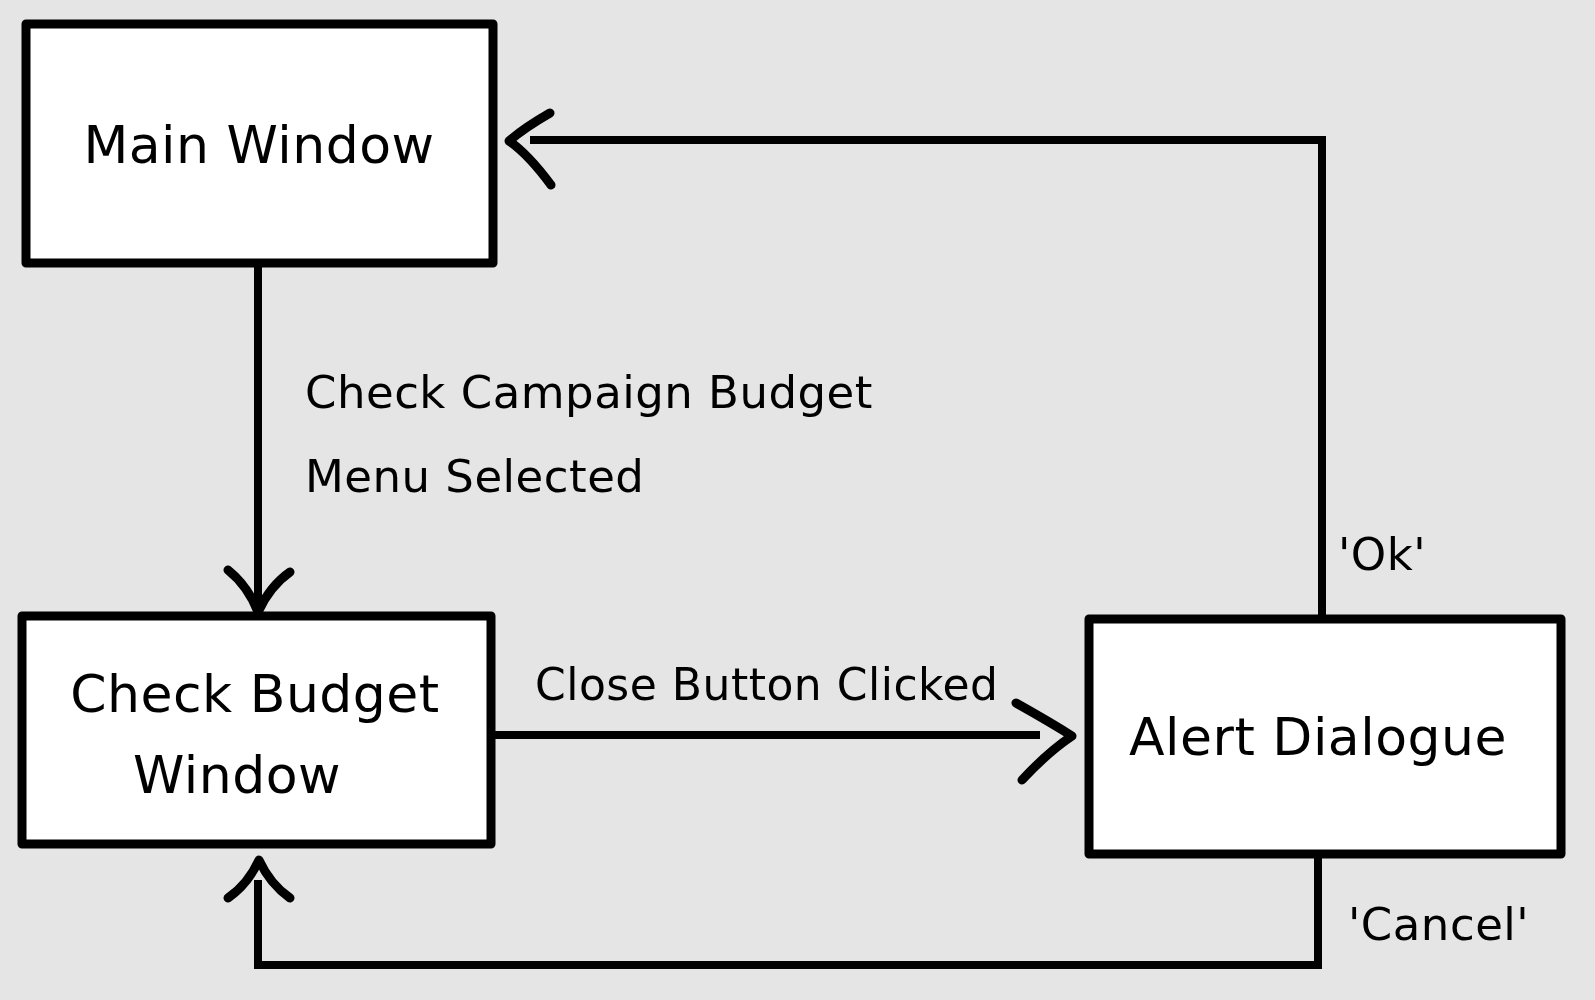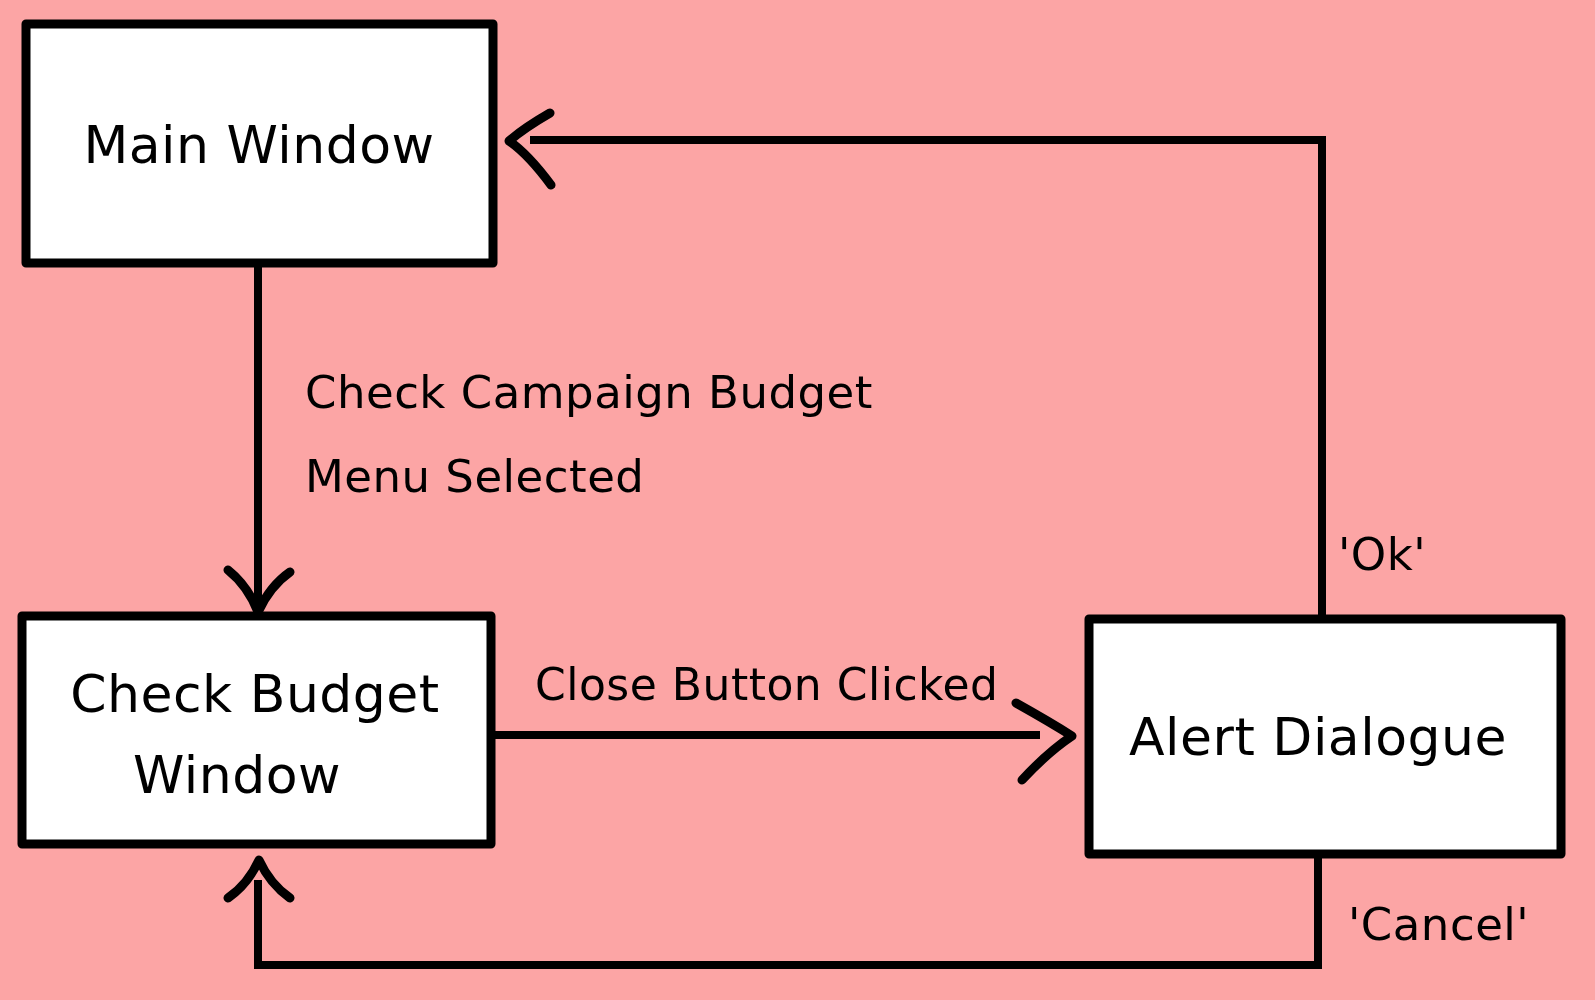--- a/index.html
+++ b/index.html
@@ -8,21 +8,21 @@
     padding: 0;
     background: #ffffff;
   }
   body {
     font-family: "DejaVu Sans", sans-serif;
   }
   #diagram-root {
     position: relative;
     width: 1595px;
     height: 1000px;
-    background: #fca5a5;
+    background: #e5e5e5;
     overflow: hidden;
   }
   #diagram-svg {
     position: absolute;
     left: 0;
     top: 0;
     width: 1595px;
     height: 1000px;
     display: block;
   }

